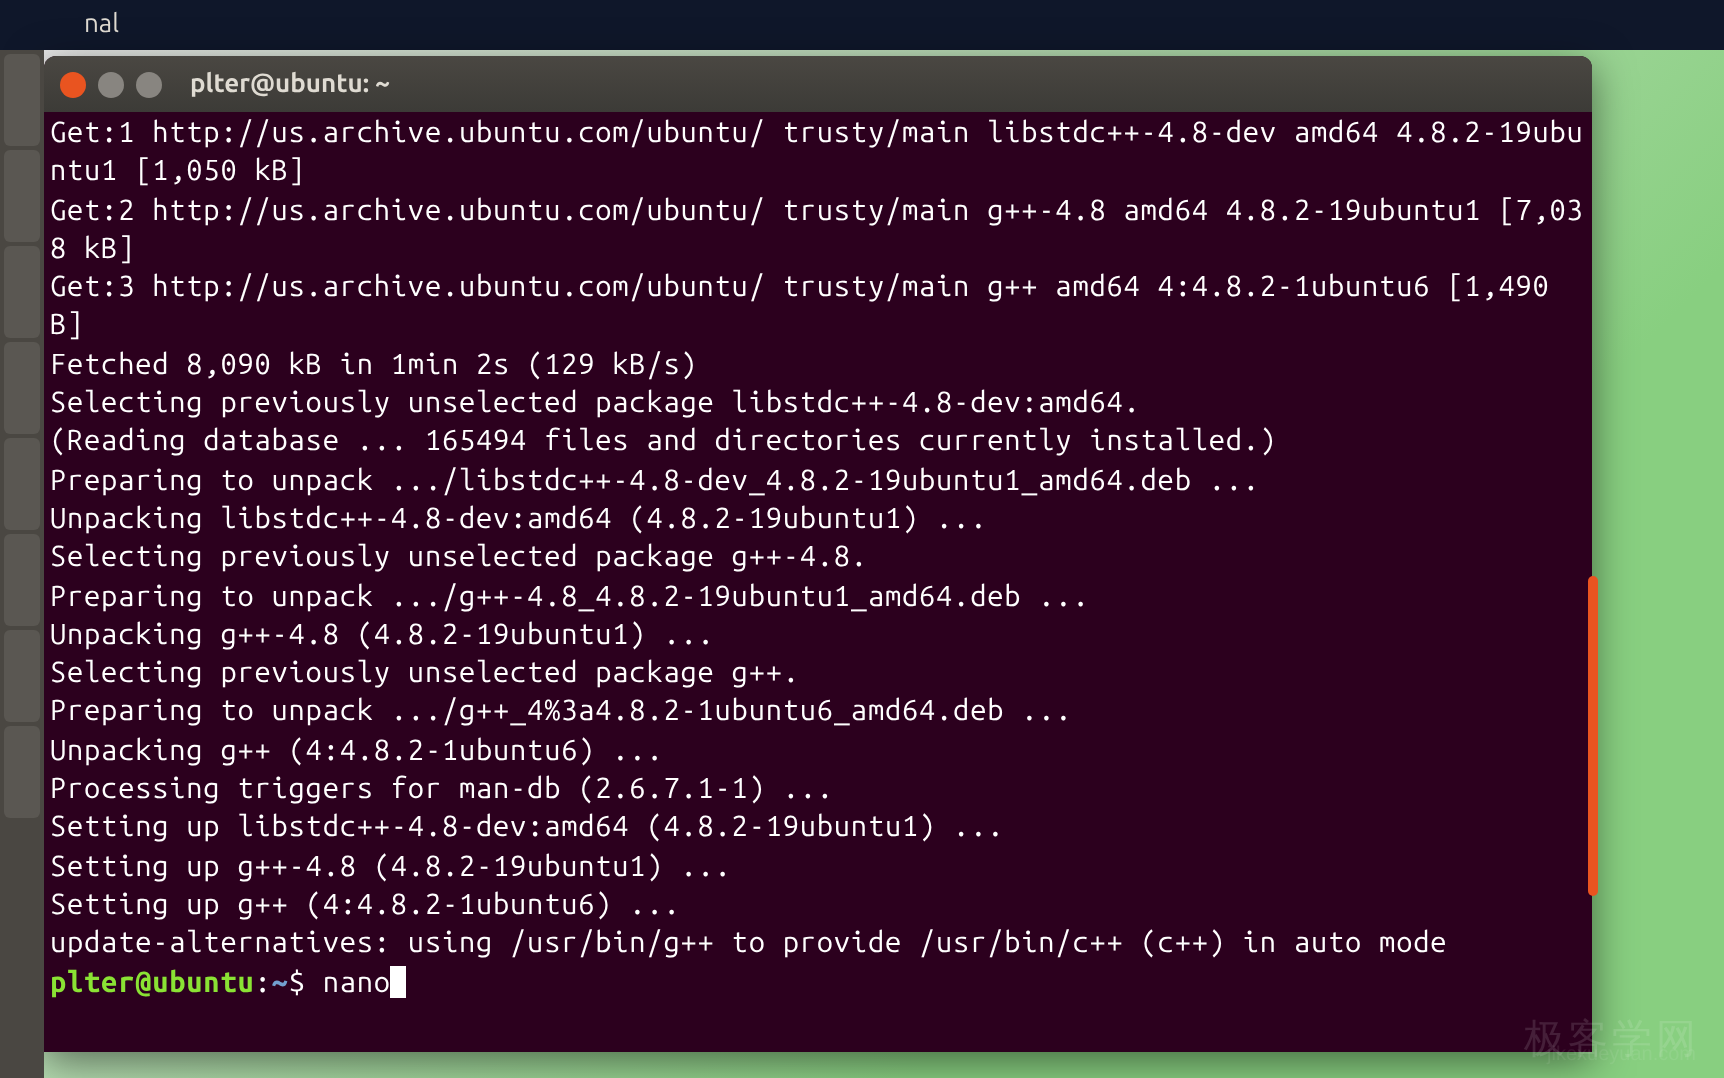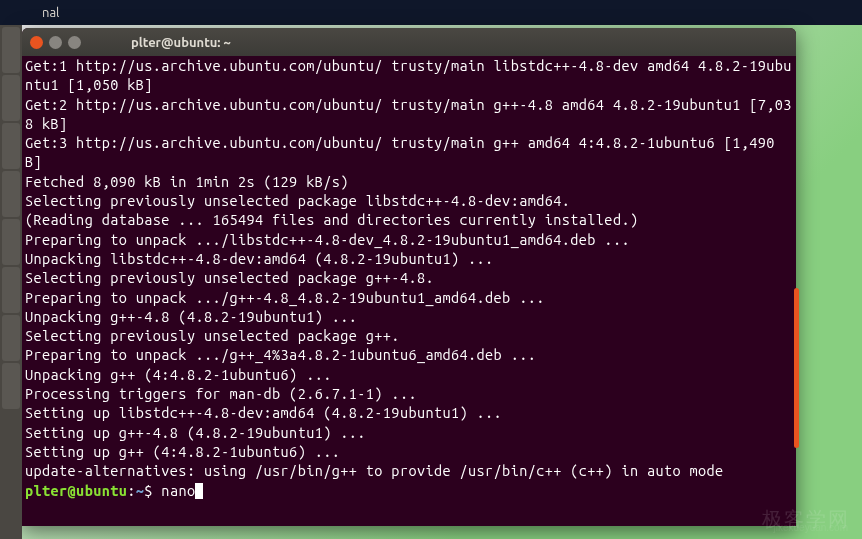--- a/index.html
+++ b/index.html
@@ -62,21 +62,20 @@
     .titlebar {
       height: 28px;
       background: linear-gradient(#4a4742, #3c3b37);
       display: flex;
       align-items: center;
       padding: 0 8px;
       font-family: "Ubuntu", sans-serif;
       font-size: 13px;
       color: #dfdbd2;
       font-weight: bold;
-      gap: 36px;
     }
     .window-controls {
       display: flex;
       gap: 6px;
       margin-right: 14px;
     }
     .window-btn {
       width: 13px;
       height: 13px;
       border-radius: 50%;

